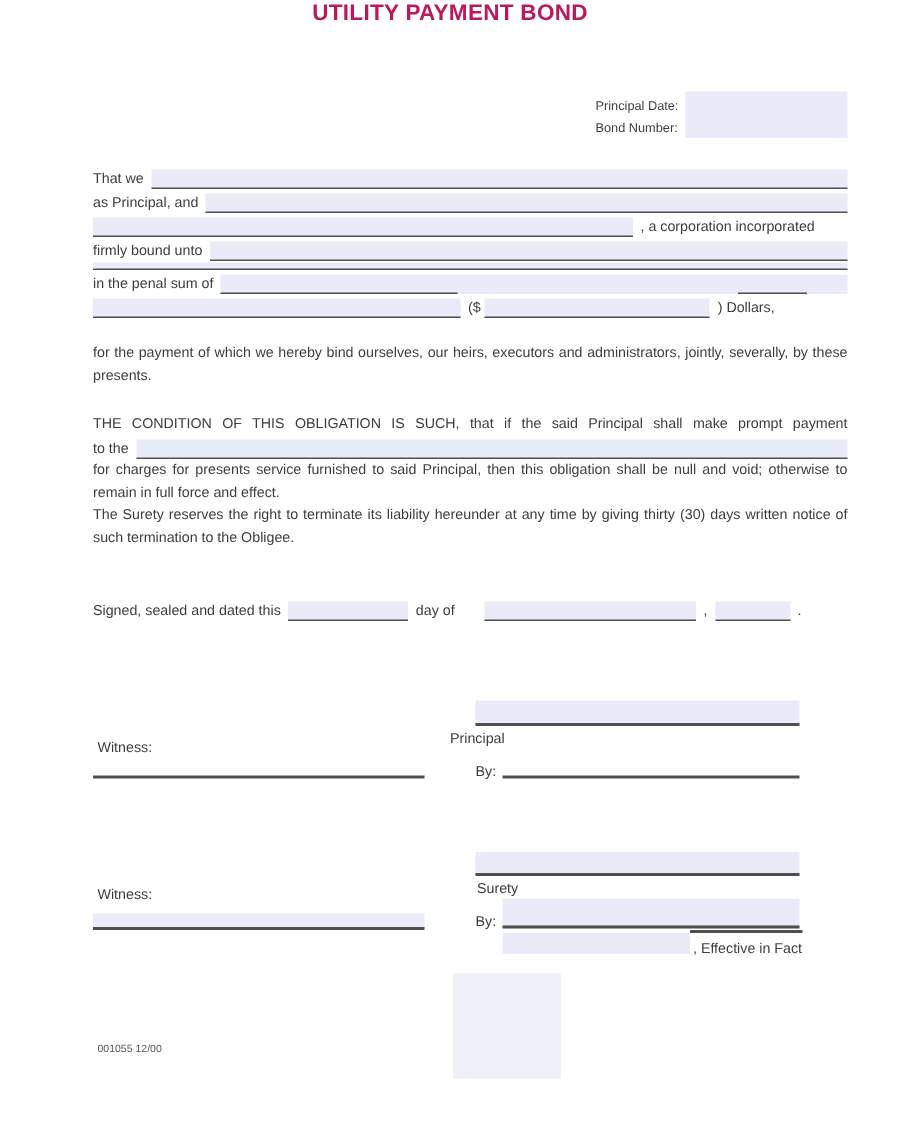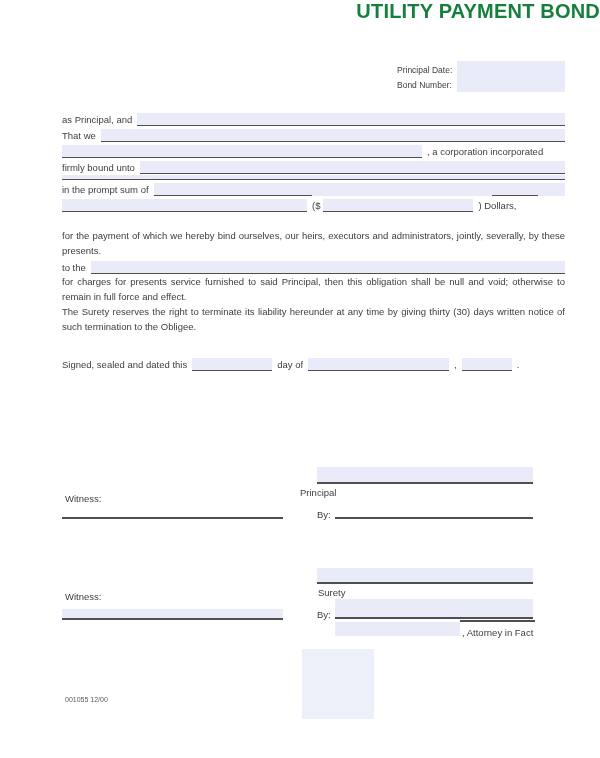--- a/index.html
+++ b/index.html
@@ -3,22 +3,22 @@
 <meta charset="utf-8">
 <style>
   * { margin:0; padding:0; box-sizing:border-box; }
   html,body { background:#fff; }
   .page {
     position:relative; width:600px; height:758px; background:#ffffff;
     font-family:"Liberation Sans","DejaVu Sans",sans-serif;
     font-size:9.5px; color:#3d3d3d; overflow:hidden;
   }
   .title {
-    position:absolute; left:0; right:0; top:57; text-align:right;
-    font-size:20px; font-weight:bold; color:#15803d; letter-spacing:.2px;
+    position:absolute; left:0; right:0; top:57; text-align:center;
+    font-size:15px; font-weight:bold; color:#be185d; letter-spacing:.2px;
   }
   .hdr-labels { position:absolute; left:397px; top:63px; font-size:8.5px; color:#3d3d3d; }
   .hdr-labels div { height:15px; line-height:15px; }
   .hdr-box { position:absolute; left:457px; top:61px; width:108px; height:31px; background:#e9ecf8; }
   .hdr-box .hrow { height:15px; }
   .main { position:absolute; left:62px; top:110px; width:503px; }
   .heading { font-size:9.5px; color:#3d3d3d; }
   .frow { display:flex; align-items:flex-end; height:16px; }
   .frow .lbl { white-space:nowrap; padding-right:5px; line-height:13px; }
   .frow .lbl.after { padding-right:0; padding-left:5px;text-align:right; }
@@ -50,73 +50,74 @@
   </div>
   <div class="hdr-box">
     <div class="hrow"></div>
     <div class="hrow"></div>
   </div>
 
   <div class="main">
 
 
     <div class="frow">
-      <span class="lbl">as Principal, and</span>
+      <span class="lbl">That we</span>
       <div class="fld grow"></div>
     </div>
 
     <div class="frow">
-      <span class="lbl">That we</span>
+      <span class="lbl">as Principal, and</span>
       <div class="fld grow"></div>
     </div>
 
     <div class="frow">
       <div class="fld" style="width:360px;"></div>
       <span class="lbl after">, a corporation incorporated</span>
     </div>
 
 
     <div class="frow">
       <span class="lbl">firmly bound unto</span>
       <div class="fld grow"></div>
     </div>
 
     <div class="spacer-line"></div>
 
     <div class="frow">
-      <span class="lbl">in the prompt sum of</span>
+      <span class="lbl">in the penal sum of</span>
       <div class="penal-wrap">
         <div class="seg ul" style="width:158px;"></div>
         <div class="seg grow"></div>
         <div class="seg ul" style="width:46px;"></div>
         <div class="seg" style="width:27px;"></div>
       </div>
     </div>
 
     <div class="frow">
       <div class="fld" style="width:245px;"></div>
       <span class="lbl after">($</span>
       <div class="fld" style="width:150px; margin-left:3px;"></div>
       <span class="lbl after">) Dollars,</span>
     </div>
 
     <div class="para" style="margin-top:16px;">for the payment of which we hereby bind ourselves, our heirs, executors and administrators, jointly, severally, by these presents.</div>
 
+    <div class="lead" style="margin-top:17px;">THE CONDITION OF THIS OBLIGATION IS SUCH, that if the said Principal shall make prompt payment</div>
     <div class="frow">
       <span class="lbl">to the</span>
       <div class="fld grow"></div>
     </div>
     <div class="para">for charges for presents service furnished to said Principal, then this obligation shall be null and void; otherwise to remain in full force and effect.</div>
 
     <div class="para" style="">The Surety reserves the right to terminate its liability hereunder at any time by giving thirty (30) days written notice of such termination to the Obligee.</div>
 
-    <div class="frow" style="margin-top:21px;">
+    <div class="frow" style="margin-top:32px;">
       <span class="lbl">Signed, sealed and dated this</span>
       <div class="fld" style="width:80px;"></div>
-      <span class="lbl after" style="padding-right:5px;">day of</span>
+      <span class="lbl after" style="padding-right:20px;">day of</span>
       <div class="fld" style="width:141px;"></div>
       <span class="lbl after" style="padding-right:5px;">,</span>
       <div class="fld" style="width:50px;"></div>
       <span class="lbl after">.</span>
     </div>
   </div>
 
   <div class="sig-box" style="left:317px; top:467px; width:216px; height:17px;"></div>
   <div class="abs-lbl" style="left:300px; top:487px;">Principal</div>
   <div class="abs-lbl" style="left:65px; top:493px;">Witness:</div>
@@ -125,18 +126,18 @@
   <div class="plain-line" style="left:335px; top:517px; width:198px;"></div>
 
   <div class="sig-box" style="left:317px; top:568px; width:216px; height:16px;"></div>
   <div class="abs-lbl" style="left:318px; top:587px;">Surety</div>
   <div class="abs-lbl" style="left:65px; top:591px;">Witness:</div>
   <div class="sig-box" style="left:62px; top:609px; width:221px; height:11px;"></div>
   <div class="abs-lbl" style="left:317px; top:609px;">By:</div>
   <div class="sig-box" style="left:335px; top:599px; width:198px; height:20px;"></div>
   <div class="abs-lbl lav" style="left:335px; top:622px; width:125px; height:14px;"></div>
   <div class="plain-line" style="left:460px; top:620px; width:75px;"></div>
-  <div class="abs-lbl" style="left:462px; top:627px;">, Attorney in Fact</div>
+  <div class="abs-lbl" style="left:462px; top:627px;">, Effective in Fact</div>
 
   <div class="seal"></div>
 
   <div class="footer">001055 12/00</div>
 </div>
 
 </body></html>

